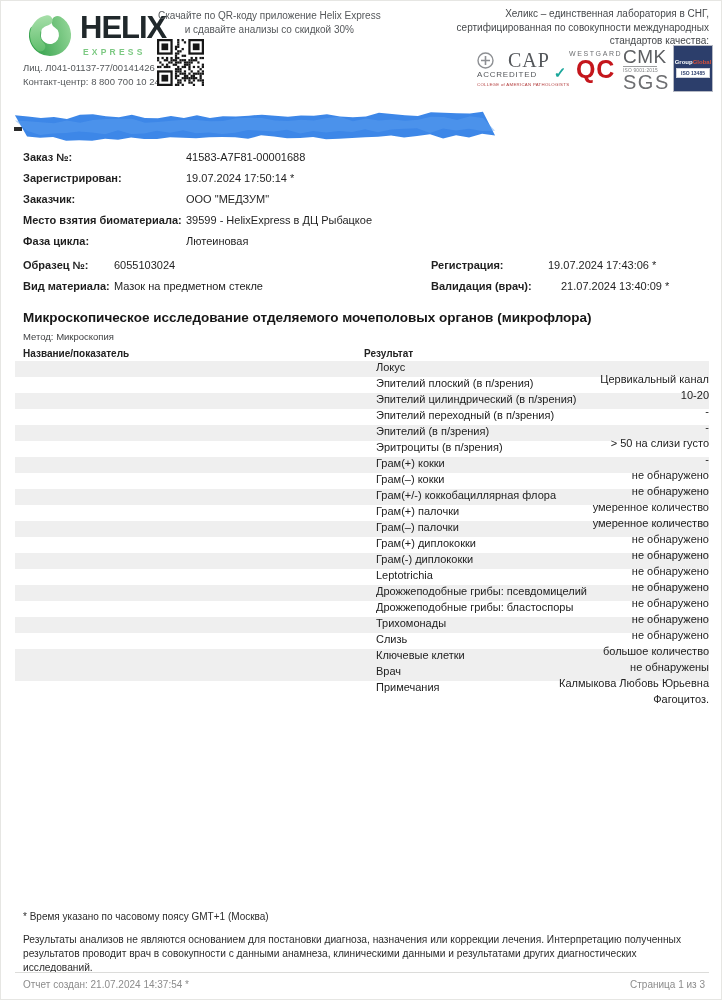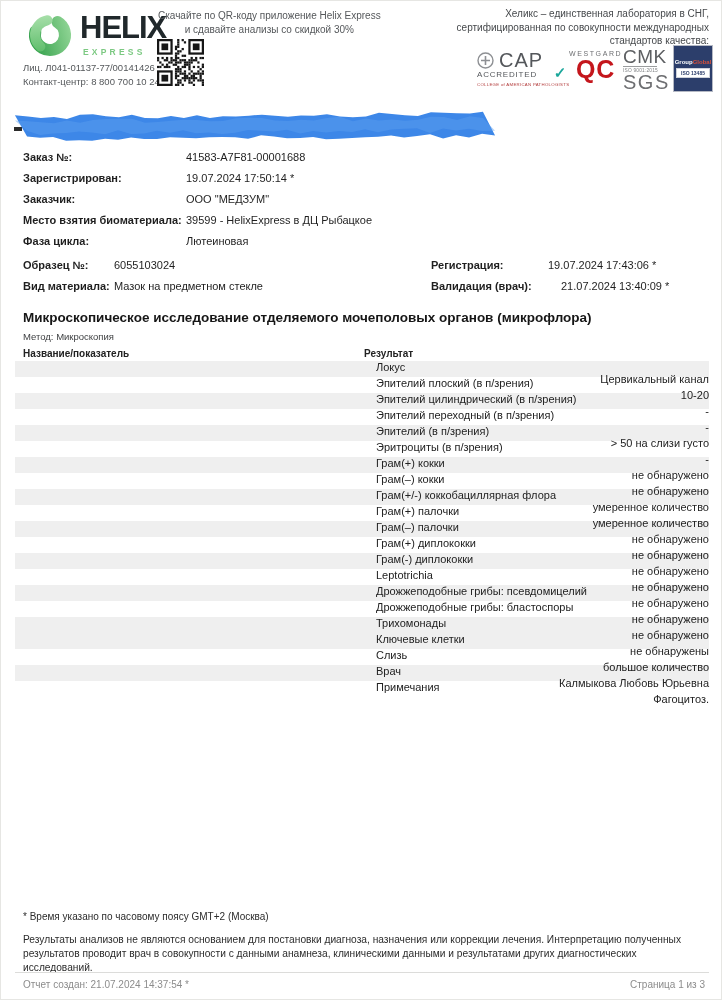--- a/index.html
+++ b/index.html
@@ -12,21 +12,21 @@
   .swirl{position:absolute;left:0;top:0;}
   .brand{position:absolute;left:54px;top:1px;font-size:31px;font-weight:700;letter-spacing:-1px;color:#20282b;line-height:32px;}
   .brand-sub{position:absolute;left:57px;top:36px;font-size:8.5px;font-weight:700;letter-spacing:3.2px;color:#7cc982;}
   .license{position:absolute;left:22px;top:60px;font-size:9.5px;color:#55585b;line-height:14px;white-space:pre-line;}
   .qr-promo{position:absolute;left:157px;top:8px;font-size:10px;color:#55585b;line-height:13.5px;white-space:pre-line;text-align:center;}
   .qr{position:absolute;left:156px;top:38px;width:47px;height:47px;}
   .cert-statement{position:absolute;right:12px;top:6px;width:270px;text-align:right;font-size:10px;color:#46494c;line-height:13.5px;white-space:pre-line;}
 
   .logos-row{position:absolute;left:476px;top:47px;width:236px;height:46px;}
   .cap{position:absolute;left:0;top:2px;width:86px;}
-  .cap-top{display:flex;align-items:center;gap:5px;}
+  .cap-top{display:flex;align-items:center;gap:14px;font-family:Liberation Serif, serif;}
   .cap-word{font-size:20px;letter-spacing:1px;color:#54575b;font-weight:400;line-height:20px;}
   .cap-accr{position:relative;font-size:8px;letter-spacing:.8px;color:#54575b;margin-top:0;}
   .cap-check{position:absolute;right:-4px;top:-6px;font-size:15px;color:#1ba79b;font-weight:700;}
   .cap-college{font-size:4.3px;color:#b23a3a;letter-spacing:.3px;margin-top:3px;white-space:nowrap;}
   .westgard{position:absolute;left:92px;top:2px;text-align:center;}
   .wg-top{font-size:7px;letter-spacing:1.6px;color:#6d6e71;}
   .wg-qc{font-size:25px;font-weight:800;color:#c4161c;letter-spacing:1px;line-height:24px;}
   .cmk{position:absolute;left:146px;top:0;text-align:left;}
   .cmk-title{font-size:19px;color:#5d5f62;line-height:17px;letter-spacing:.5px;}
   .cmk-bar{width:34px;height:1px;background:#9a9c9e;margin:1px 0;}
@@ -406,41 +406,41 @@
     <div class="trow">
       <div class="c1">Дрожжеподобные грибы: бластоспоры</div>
       <div class="c2">не обнаружено</div>
     </div>
 
     <div class="trow shaded">
       <div class="c1">Трихомонады</div>
       <div class="c2">не обнаружено</div>
     </div>
 
+    <div class="trow">
+      <div class="c1">Слизь</div>
+      <div class="c2">большое количество</div>
+    </div>
+
     <div class="trow shaded">
       <div class="c1">Ключевые клетки</div>
       <div class="c2">не обнаружены</div>
     </div>
 
-    <div class="trow">
-      <div class="c1">Слизь</div>
-      <div class="c2">большое количество</div>
-    </div>
-
     <div class="trow shaded">
       <div class="c1">Врач</div>
       <div class="c2">Калмыкова Любовь Юрьевна</div>
     </div>
 
     <div class="trow">
       <div class="c1">Примечания</div>
       <div class="c2">Фагоцитоз.</div>
     </div>
   </div>
   </div>
 
-  <div class="time-note">* Время указано по часовому поясу GMT+2 (Москва)</div>
+  <div class="time-note">* Время указано по часовому поясу GMT+1 (Москва)</div>
   <div class="disclaimer">Результаты анализов не являются основанием для постановки диагноза, назначения или коррекции лечения. Интерпретацию полученных результатов проводит врач в совокупности с данными анамнеза, клиническими данными и результатами других диагностических исследований.</div>
   <div class="fdivider"></div>
   <div class="created">Отчет создан: 21.07.2024 14:37:54 *</div>
   <div class="pageno">Страница 1 из 3</div>
 
 </div>
 
 </body></html>

